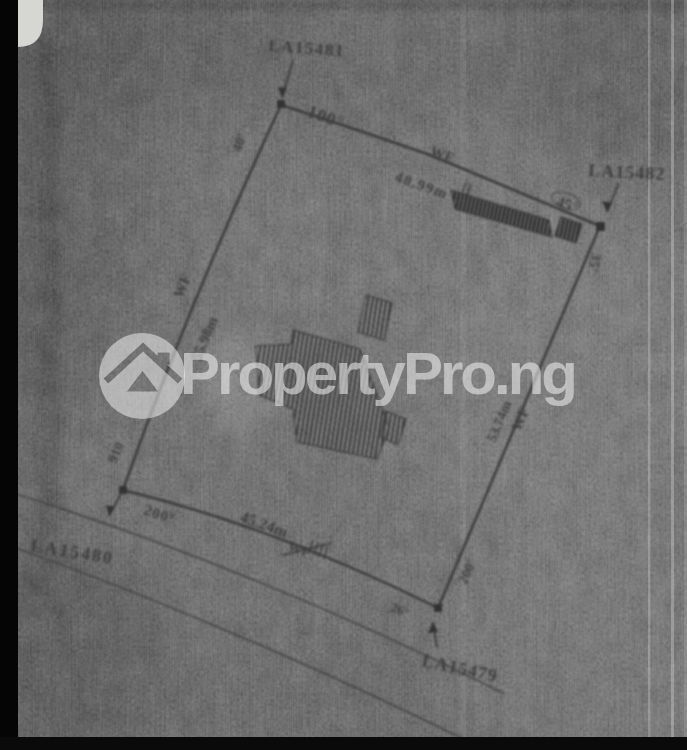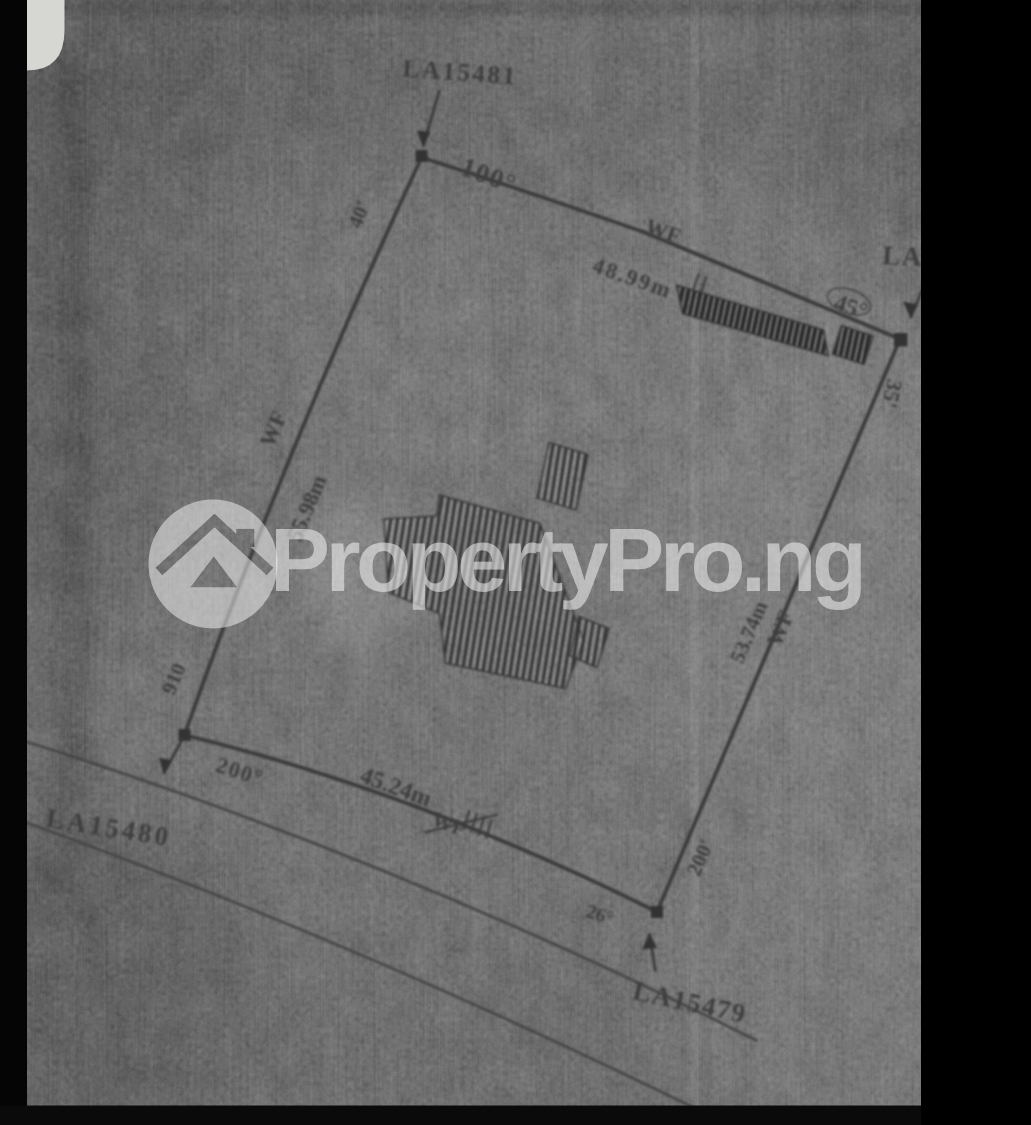--- a/index.html
+++ b/index.html
@@ -1,16 +1,16 @@
 <!DOCTYPE html>
 <html><head>
 <meta charset="utf-8">
 <style>
   html,body{margin:0;padding:0;background:#000;}
-  #stage{position:relative;width:614px;height:750px;overflow:hidden;}
+  #stage{position:relative;width:687px;height:750px;overflow:hidden;}
   svg{display:block;}
 </style>
 </head>
 <body>
 <div id="stage">
 <svg width="687" height="750" viewBox="0 0 687 750" xmlns="http://www.w3.org/2000/svg">
 <defs>
   <filter id="blur40" color-interpolation-filters="sRGB" x="-60%" y="-60%" width="220%" height="220%">
           <feGaussianBlur stdDeviation="40"></feGaussianBlur>
         </filter>

